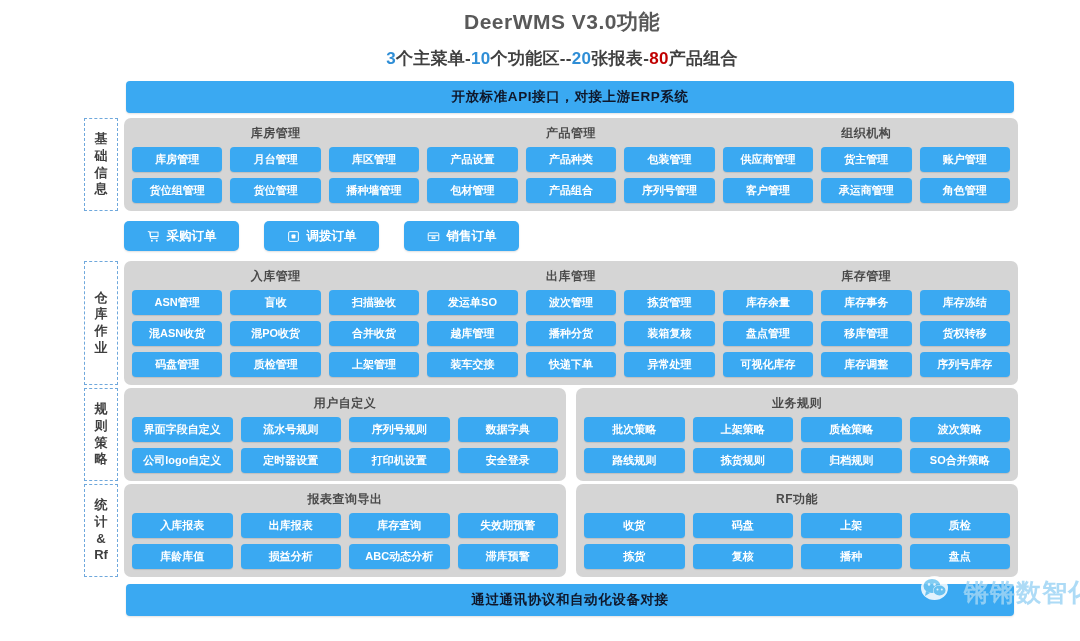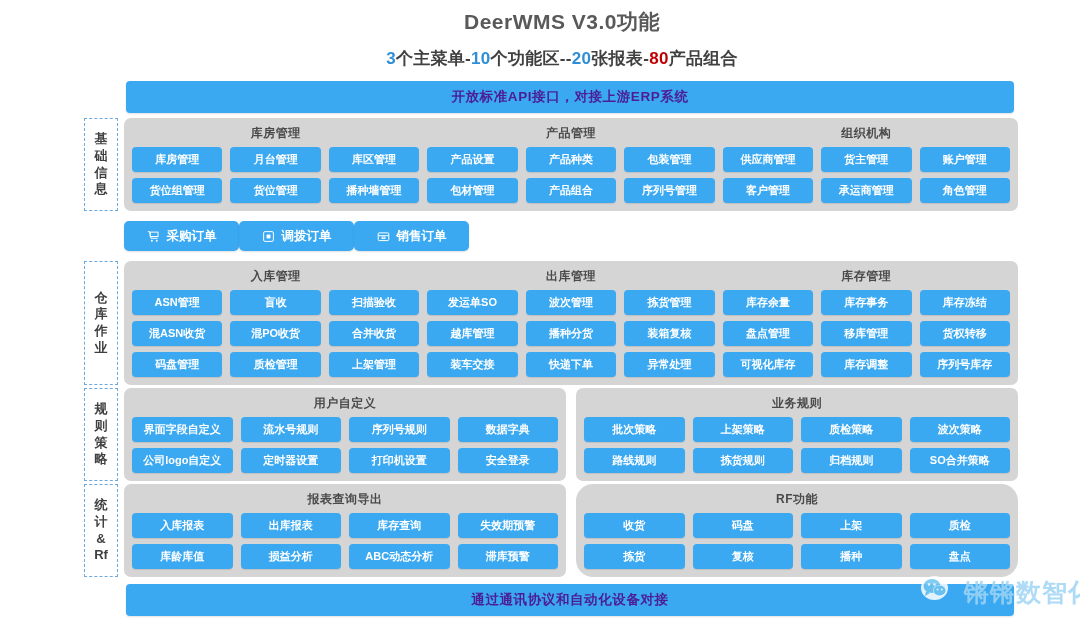--- a/index.html
+++ b/index.html
@@ -31,21 +31,21 @@
   }
   .subtitle .num-blue{color:#2f8ed6;}
   .subtitle .num-red{color:#c00000;}
 
   
   .banner{
     position:absolute;
     left:104px;width:888px;height:32px;
     background:#3aa9f2;
     border-radius:4px;
-    color:#4c1d95;
+    color:#0f172a;
     font-size:13.5px;
     font-weight:bold;
     display:flex;align-items:center;justify-content:center;
     letter-spacing:.6px;
     box-shadow:0 1px 2px rgba(0,0,0,.12);
   }
   .banner-top{top:81px;}
   .banner-bottom{top:584px;}
 
   
@@ -123,20 +123,21 @@
     white-space:nowrap;
   }
   .g3 .btn{width:calc((100% - 16px)/3);}
   .g4 .btn{width:calc((100% - 24px)/4);}
 
   
   .order-row{
     position:absolute;
     left:102px;
     display:flex;
+    gap:25px;
     text-align:center;
   }
   .order-btn{
     width:115px;height:30px;
     background:#3aa9f2;
     border-radius:5px;
     color:#ffffff;
     font-size:12.5px;
     font-weight:bold;
     display:flex;align-items:center;justify-content:center;
@@ -366,21 +367,21 @@
               <div class="btn">出库报表</div>
               <div class="btn">库存查询</div>
               <div class="btn">失效期预警</div>
               <div class="btn">库龄库值</div>
               <div class="btn">损益分析</div>
               <div class="btn">ABC动态分析</div>
               <div class="btn">滞库预警</div>
             </div>
           </div>
         </div>
-        <div class="panel" style="flex: 1 1 0px; border-radius: 17px;">
+        <div class="panel" style="flex: 1 1 0px;">
           <div class="group">
             <div class="group-title">RF功能</div>
             <div class="btn-grid g4">
               <div class="btn">收货</div>
               <div class="btn">码盘</div>
               <div class="btn">上架</div>
               <div class="btn">质检</div>
               <div class="btn">拣货</div>
               <div class="btn">复核</div>
               <div class="btn">播种</div>

